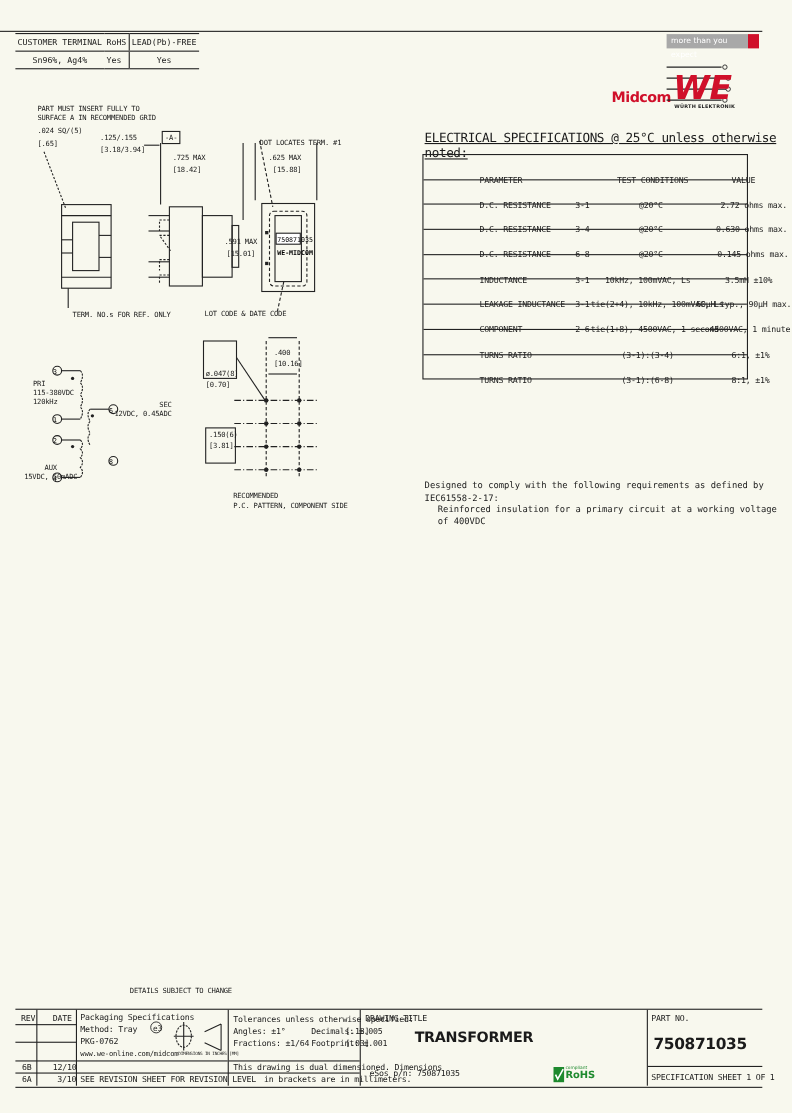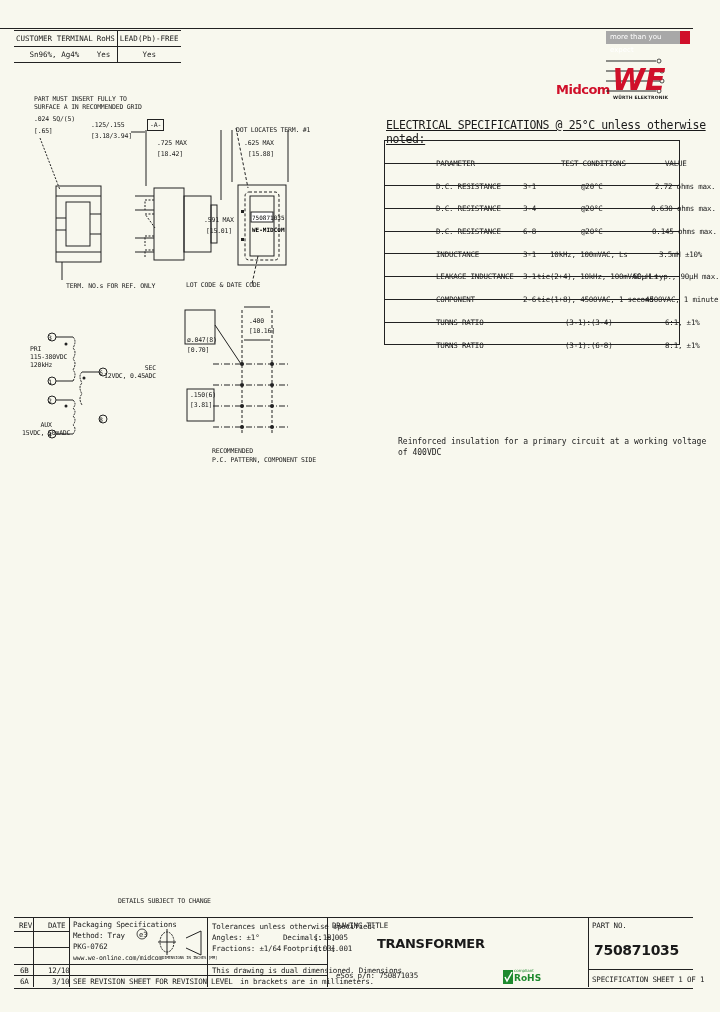--- a/index.html
+++ b/index.html
@@ -265,20 +265,21 @@
   </div>
   <div class="row">
     <span class="c" style="left:3px">TURNS RATIO</span>
     <span class="c" style="left:132px">(3-1):(6-8)</span>
     <span class="c" style="left:232px">8:1, ±1%</span>
   </div>
 </div>
 
 <div id="gen" class="abs">
   <div style="height:10px"></div>
+  <div>Designed to comply with the following requirements as defined by IEC61558-2-17:</div>
   <div style="padding-left:12px">Reinforced insulation for a primary circuit at a working voltage of 400VDC</div>
 </div>
 
 <div class="abs t" style="left:118px;top:896px;font-size:6.5px;">DETAILS SUBJECT TO CHANGE</div>
 
 <div id="tb" class="abs">
 
   <div class="vl" style="left:55px;top:0;height:69px;"></div>
   <div class="vl" style="left:193px;top:0;height:69px;"></div>
   <div class="vl" style="left:313px;top:0;height:69px;"></div>

